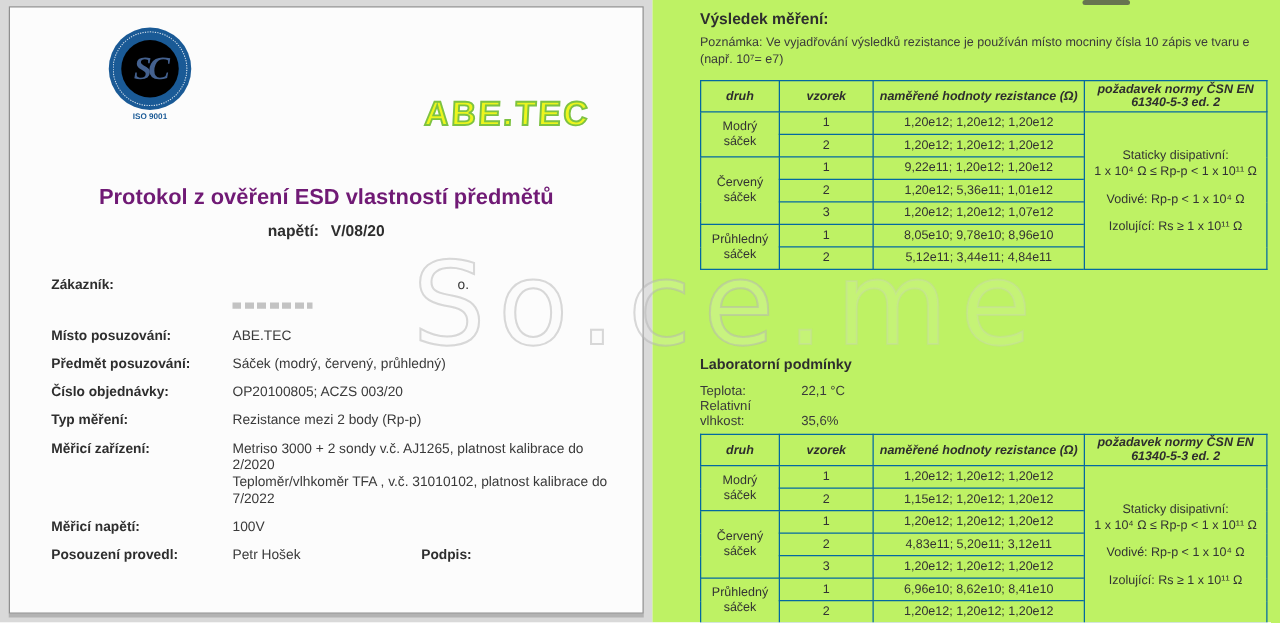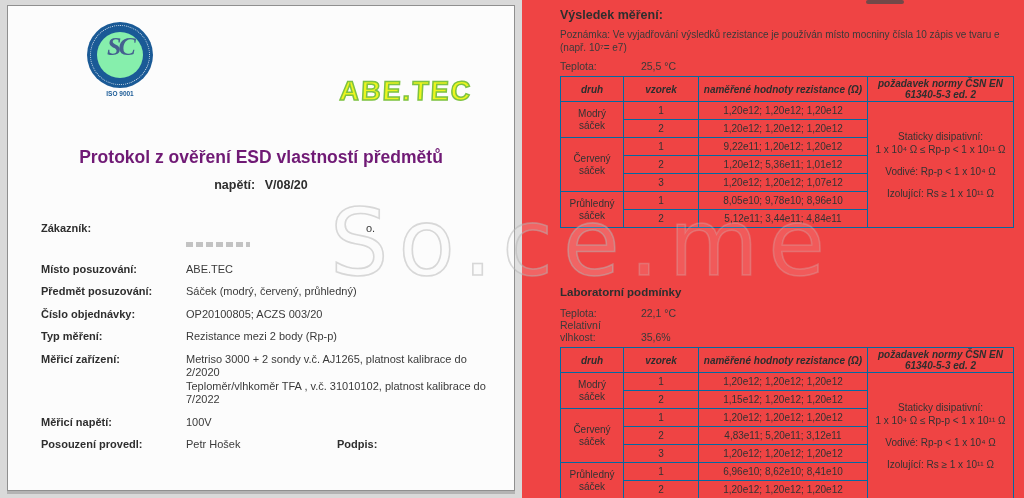--- a/index.html
+++ b/index.html
@@ -9,22 +9,22 @@
   
   .scan-backdrop{position:absolute;left:0;top:0;width:522px;height:498px;background:#d9d9d9;}
   .page1{position:absolute;left:7px;top:5px;width:506px;height:484px;background:#fcfcfc;
          border:1px solid #8f8f8f;box-shadow:0 3px 0 rgba(110,110,110,.35);}
 
   .logo{position:absolute;left:72px;top:16px;width:80px;height:86px;text-align:center;}
   .logo-ring{position:relative;width:66px;height:66px;margin:0 auto;border-radius:50%;
              background:#1a5a96;display:flex;align-items:center;justify-content:center;}
   .logo-ring:before{content:"";position:absolute;inset:3px;border-radius:50%;
              border:1px dotted rgba(255,255,255,.8);}
-  .logo-inner{width:46px;height:46px;border-radius:50%;background:#86efac;
-             display:flex;align-items:flex-start;justify-content:center;}
+  .logo-inner{width:46px;height:46px;border-radius:50%;background:#000000;
+             display:flex;align-items:center;justify-content:center;}
   .logo-sc{font-family:"Liberation Serif",serif;font-style:italic;font-weight:700;
            font-size:26px;color:#44618f;letter-spacing:-3px;}
   .logo-caption{margin-top:2px;font-size:6.5px;color:#1a5a96;font-weight:700;}
 
   .brand{position:absolute;left:318px;top:70px;width:160px;text-align:center;
          font-size:27px;font-weight:800;letter-spacing:2px;color:#ecf61e;
          -webkit-text-stroke:1.5px #7dc242;transform:skewX(-3deg);}
 
   .title{position:absolute;left:0;top:141px;width:100%;text-align:center;
          font-size:17.5px;font-weight:700;color:#701a75;}
@@ -37,21 +37,21 @@
   .field-0{margin-bottom:27px;}
   .f-label{display:inline-block;width:145px;font-weight:700;vertical-align:top;color:#2e2e2e;}
   .f-value{display:inline-block;width:315px;vertical-align:top;white-space:pre-line;color:#3a3a3a;}
   .field-0 .f-value{width:120px;margin-left:180px;}
   .f-extra{position:absolute;left:296px;top:0;font-weight:700;color:#2e2e2e;}
   .f-smudge{position:absolute;left:145px;top:20px;width:64px;height:5px;opacity:.75;
             background:repeating-linear-gradient(90deg,#b0b0b0 0 7px,transparent 7px 10px);
             filter:blur(.6px);}
 
   
-  .page2{position:absolute;left:522px;top:0;width:502px;height:498px;background:#ef4444;}
+  .page2{position:absolute;left:522px;top:0;width:502px;height:498px;background:#bef264;}
   .p2-heading{position:absolute;left:38px;top:8px;font-size:12.5px;font-weight:700;color:#2e2e2e;}
   .p2-note{position:absolute;left:38px;top:29px;width:452px;font-size:10px;
            color:#3a3a3a;line-height:12.5px;}
 
   .section{position:absolute;left:38px;width:456px;}
   .sec-0{top:60px;}
   .sec-1{top:286px;}
   .sec-heading{font-size:11.5px;font-weight:700;color:#2e2e2e;margin-bottom:9px;}
   .cond{font-size:10.5px;line-height:12px;color:#3a3a3a;}
   .cond .c-label{display:inline-block;width:78px;}
@@ -119,24 +119,20 @@
   <div class="page2">
 
     <div class="p2-heading">Výsledek měření:</div>
 
     <div class="p2-note">
       <span>Poznámka: Ve vyjadřování výsledků rezistance je používán místo mocniny čísla 10   zápis ve tvaru e</span><br>
       <span>(např. 10⁷= e7)</span>
     </div>
 
     <div class="section sec-0">
-      <div class="cond">
-        <span class="c-label">Teplota:</span>
-        <span class="c-value">25,5 °C</span>
-      </div>
       <table class="results">
         <colgroup>
             <col style="width:63px">
             <col style="width:75px">
             <col style="width:169px">
             <col style="width:146px">
           </colgroup>
       <thead>
             <tr>
               <th>druh</th>

